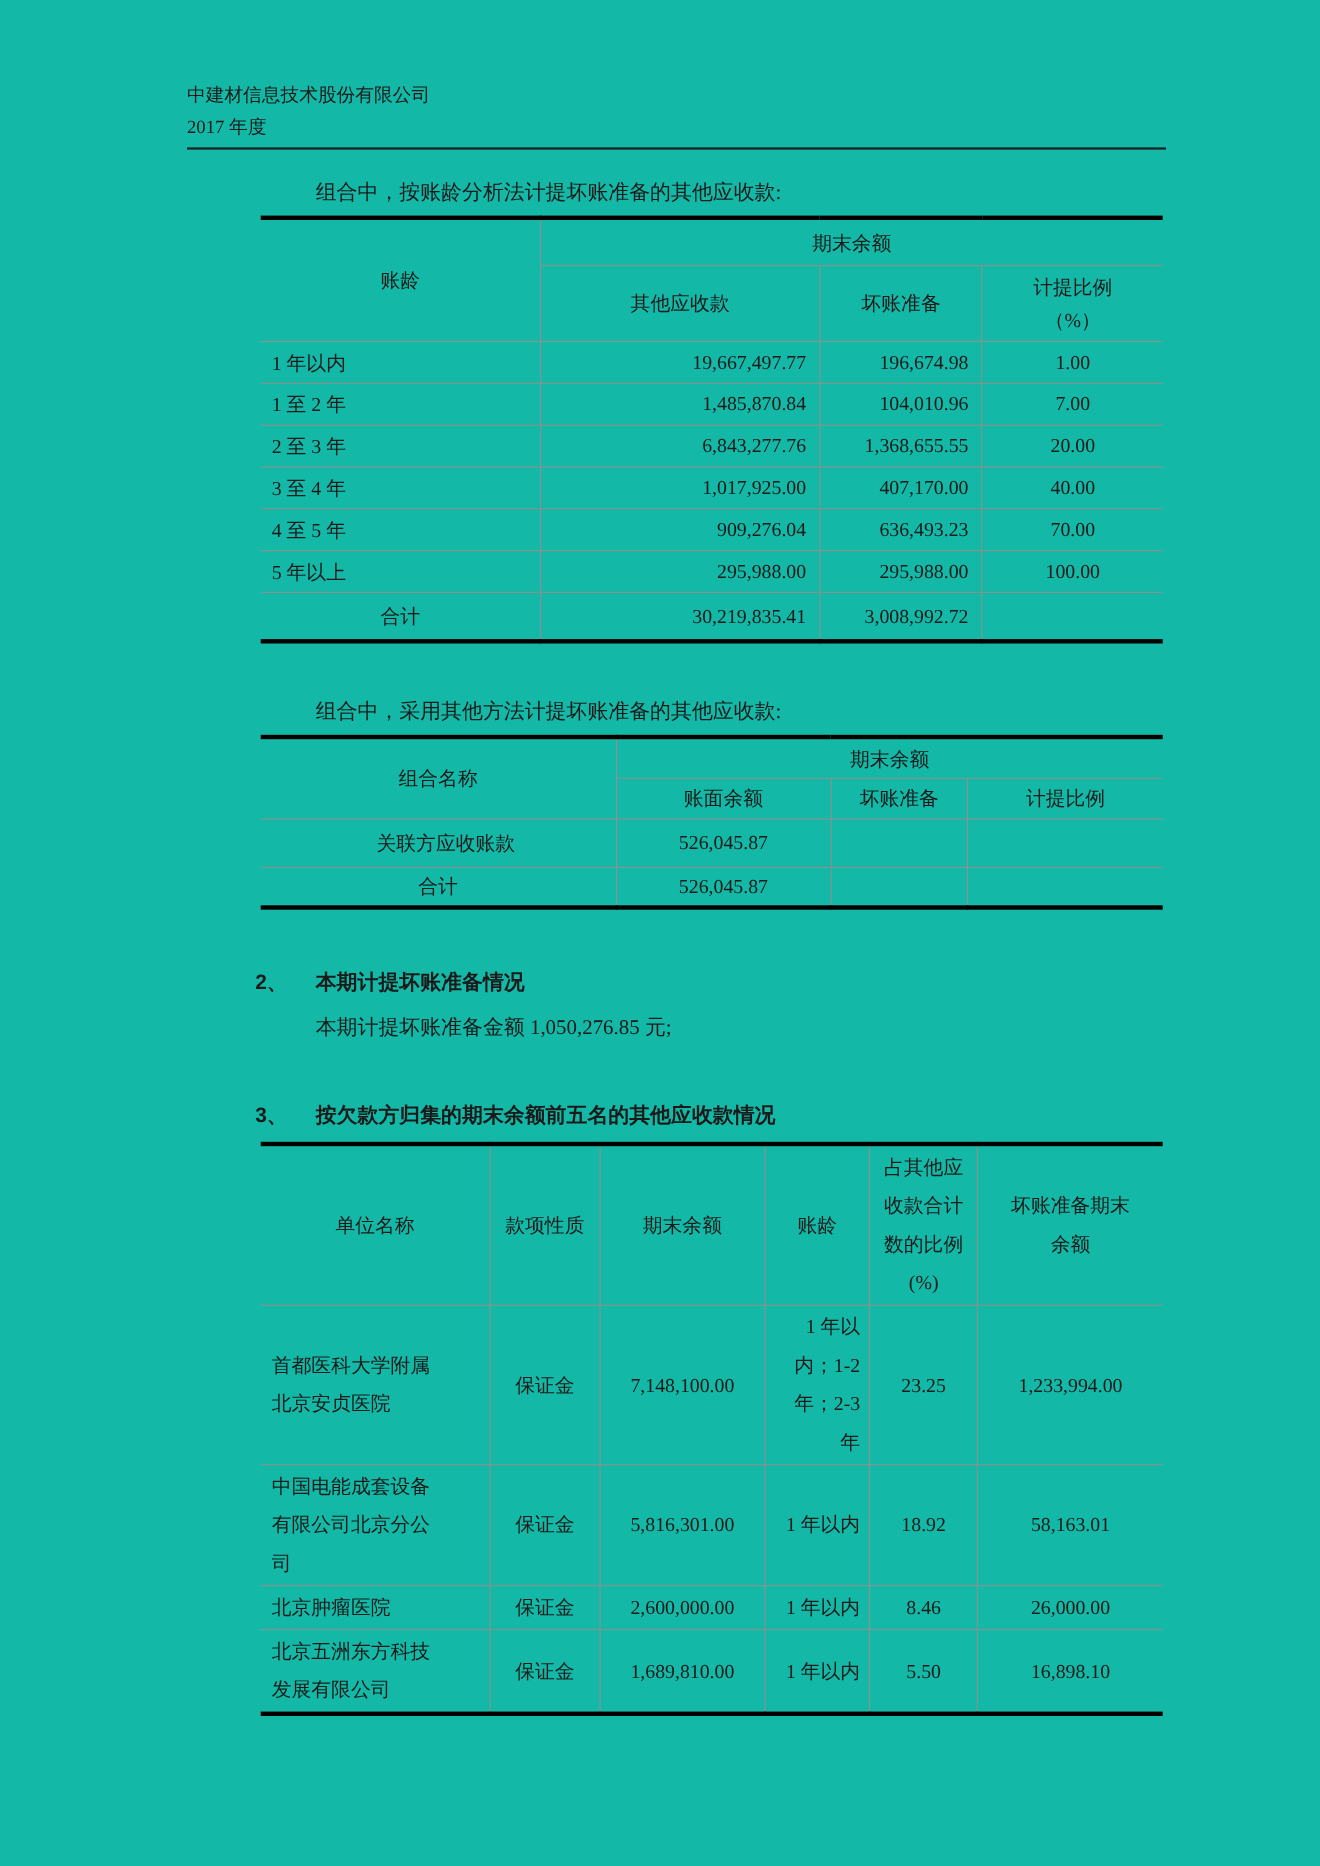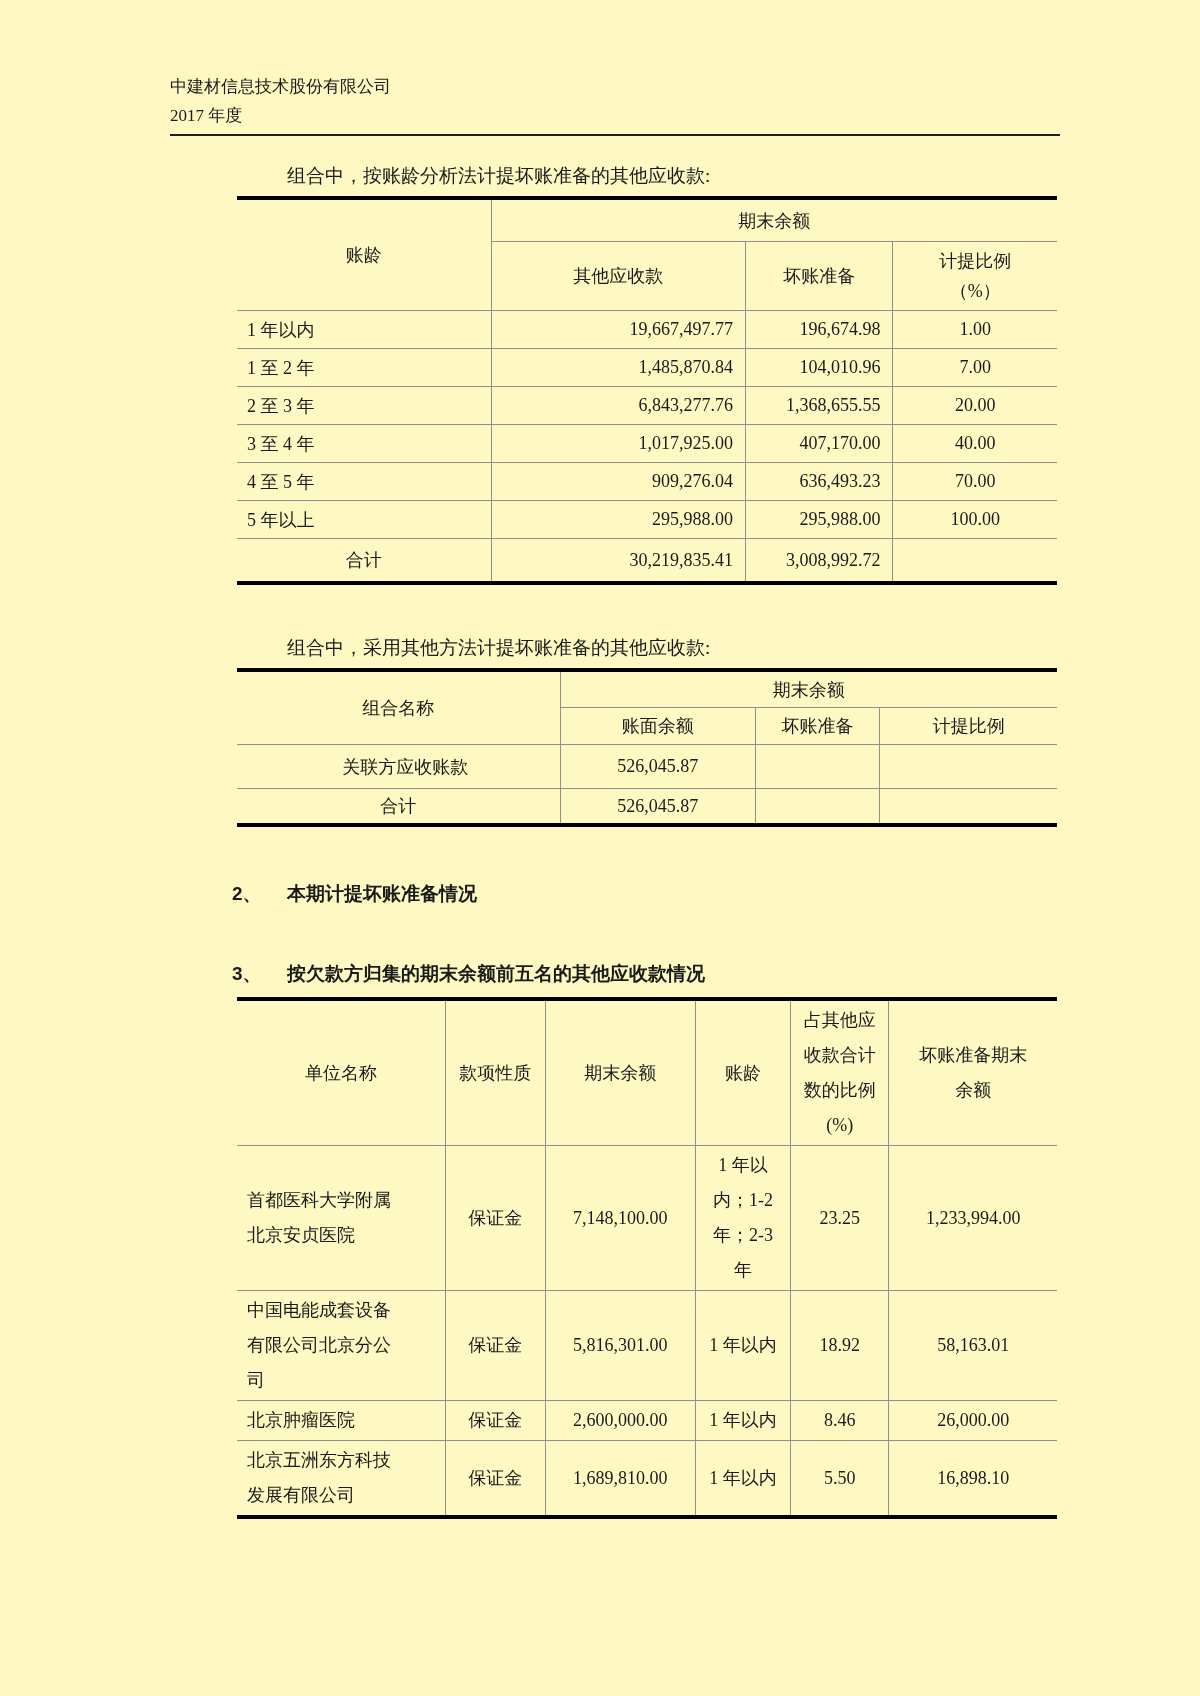--- a/index.html
+++ b/index.html
@@ -1,17 +1,17 @@
 <!DOCTYPE html>
 <html><head>
 <meta charset="utf-8">
 <style>
   html,body{margin:0;padding:0;background:#e8e8e8;}
   .page{
-    width:1200px;height:1696px;background:#fef9c3;position:relative;
+    width:1200px;height:1696px;background:#14b8a6;position:relative;
     margin:0 auto;overflow:hidden;color:#1a1a1a;
     font-family:"Liberation Serif","DejaVu Serif",serif;
   }
   .content{padding:72px 140px 0 170px;}
 
   
   .doc-header{font-size:17px;line-height:29px;}
   .header-rule{border-bottom:2px solid #1f1f1f;margin-top:4px;}
 
   
@@ -56,21 +56,21 @@
   .t2 td{height:43px;}
   .t2 tr.total td{height:34px;}
   .t2 td.c-name{text-align:center;padding-left:14px;}
   .t2 tr.total td.c-name{text-align:center;padding-left:0;}
 
   
   .t3 th{line-height:35px;padding:2px 4px;margin-left:25px;}
   .t3 th.h-prov{padding:2px 22px;}
   .t3 td{line-height:35px;padding:2px 6px;text-align:center;}
   .t3 td.c-unit{text-align:left;padding:2px 10px;white-space:pre-line;}
-  .t3 td.c-aging3{text-align:center;padding:2px 8px;white-space:pre-line;}
+  .t3 td.c-aging3{text-align:right;padding:2px 8px;white-space:pre-line;}
 
   
   .page-footer{
     position:absolute;left:0;right:0;bottom:94px;
     text-align:center;font-size:17px;
   }
 </style>
 </head>
 <body>
 
@@ -185,20 +185,21 @@
           <td></td>
           <td></td>
         </tr>
       </tbody>
     </table>
 
     <div class="sec-heading">
       <span class="sec-num">2、</span>
       <span>本期计提坏账准备情况</span>
     </div>
+    <div class="sec-body">本期计提坏账准备金额 1,050,276.85 元;</div>
 
     <div class="sec-heading">
       <span class="sec-num">3、</span>
       <span>按欠款方归集的期末余额前五名的其他应收款情况</span>
     </div>
 
     <table class="fin-table t3" style="margin-top:10px;">
       <colgroup>
         <col style="width:25.4%">
           <col style="width:12.2%">

